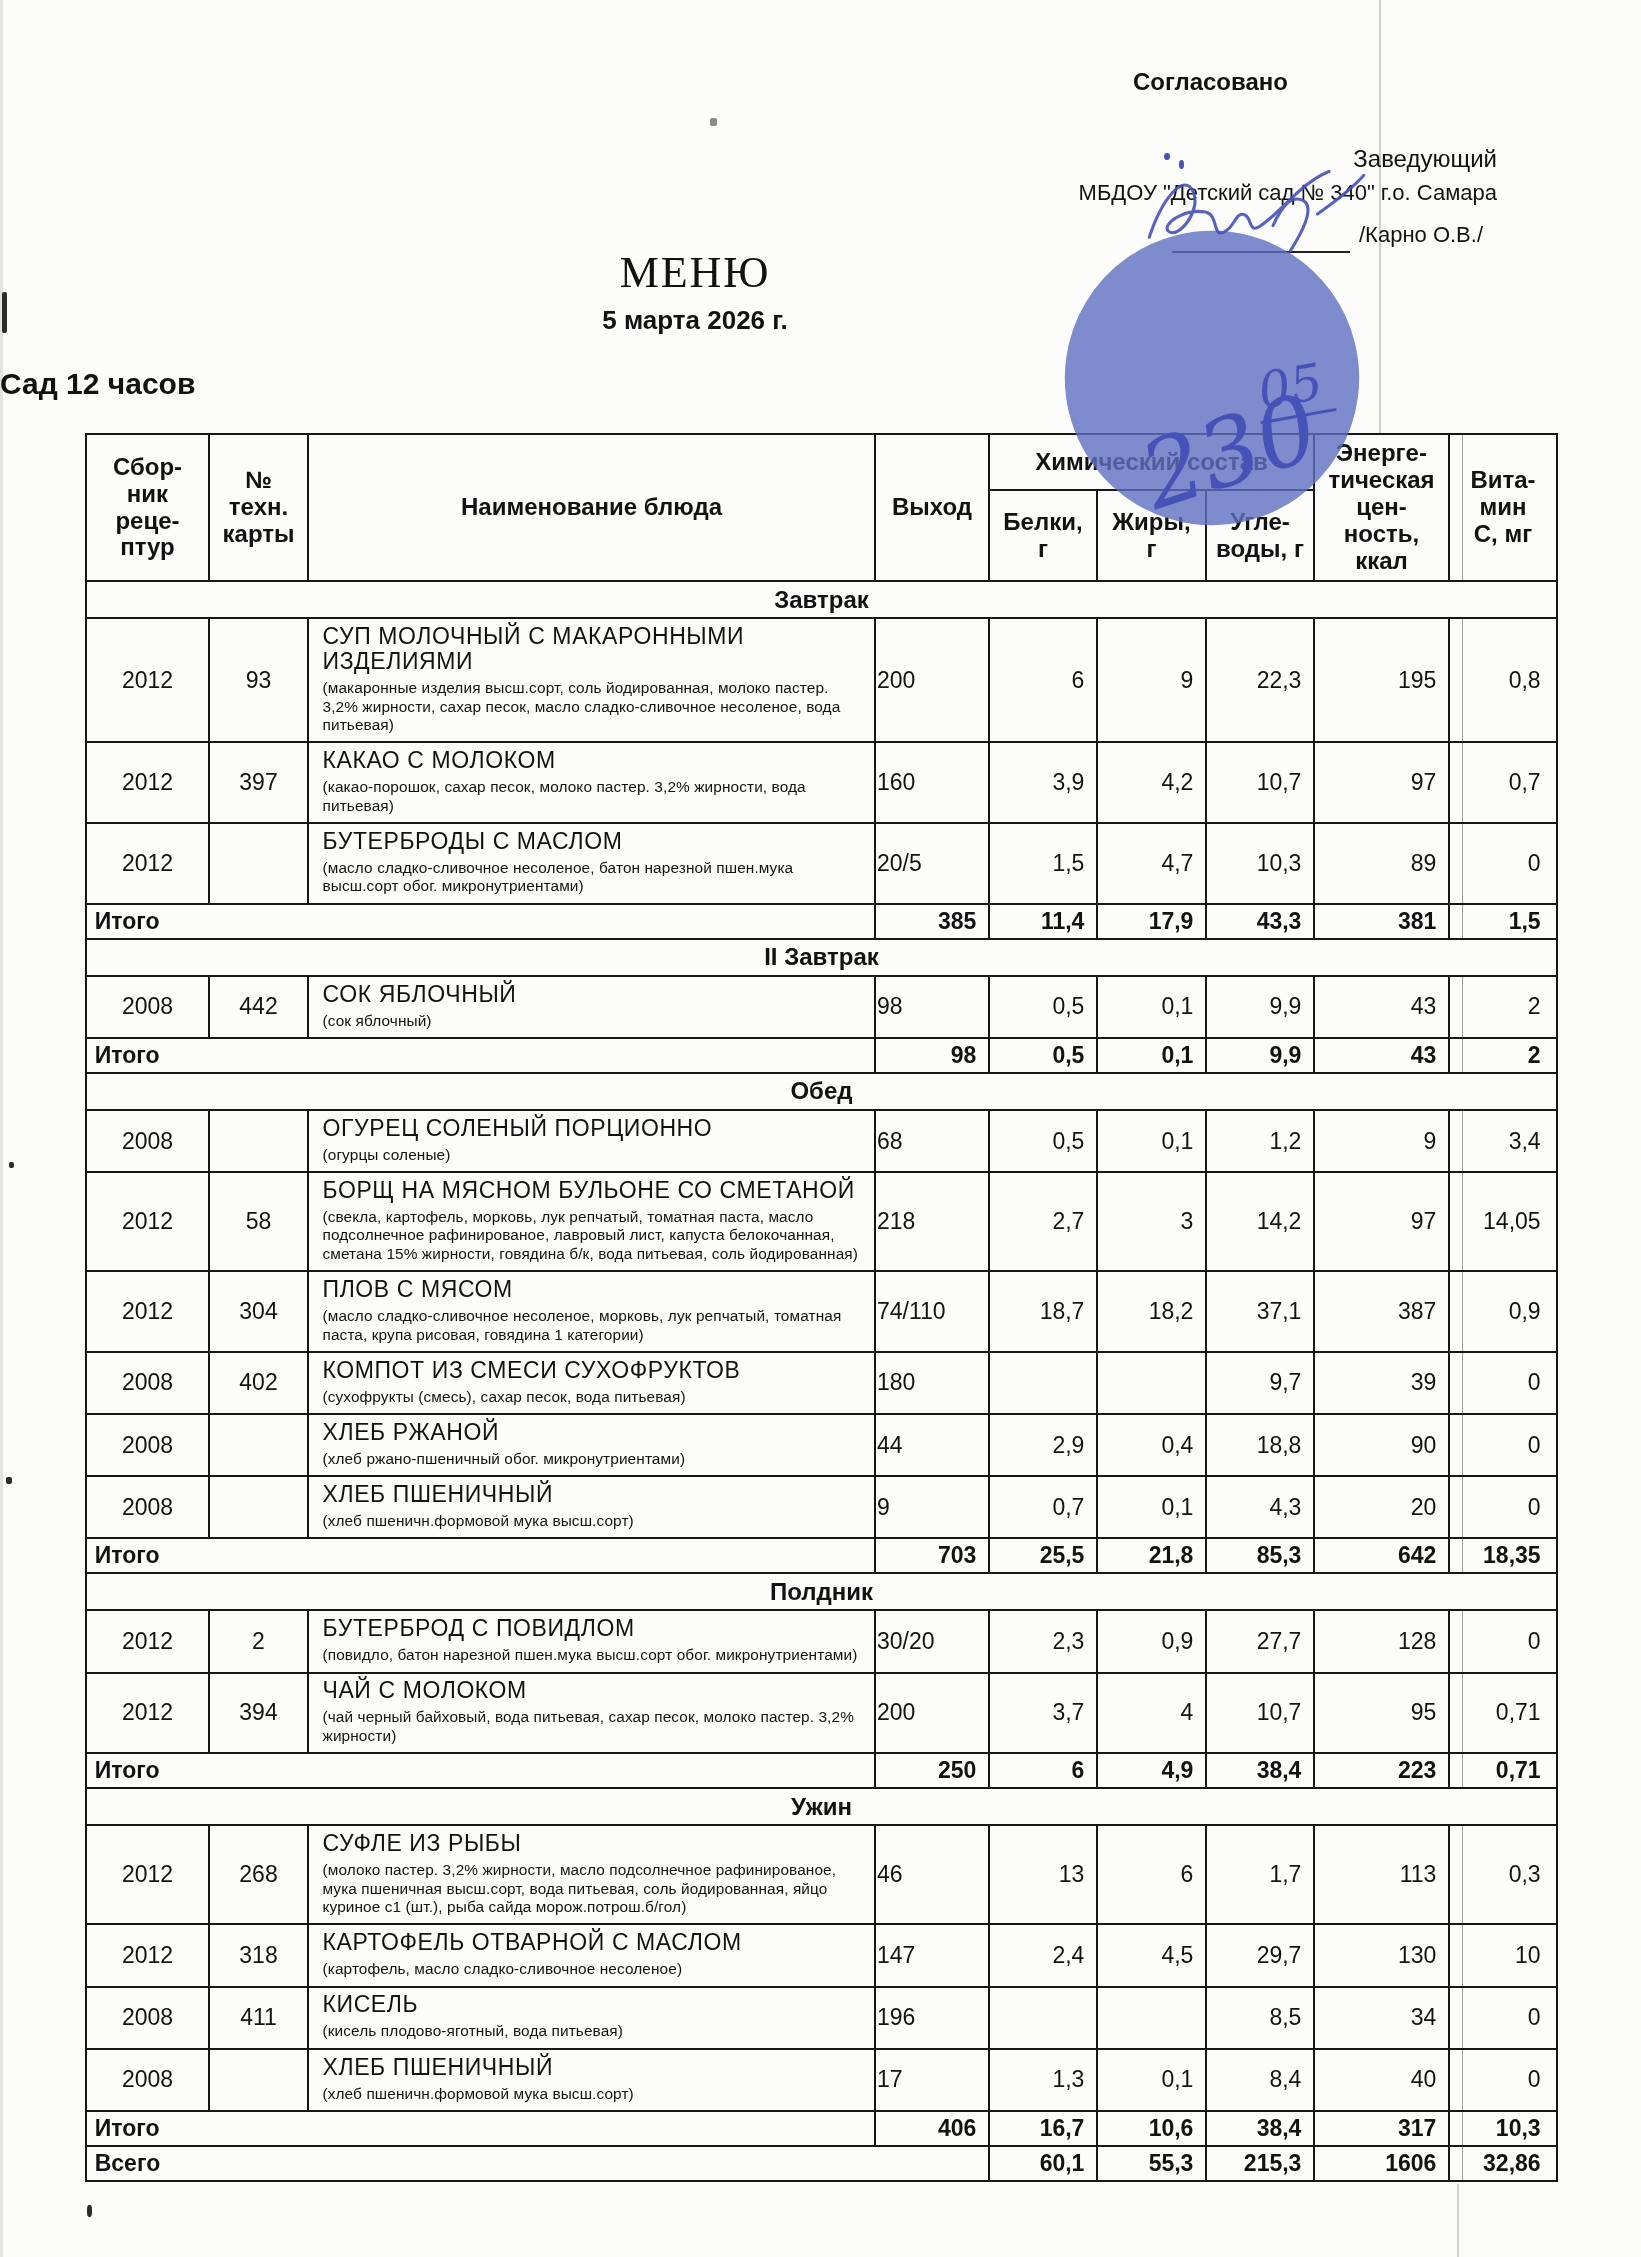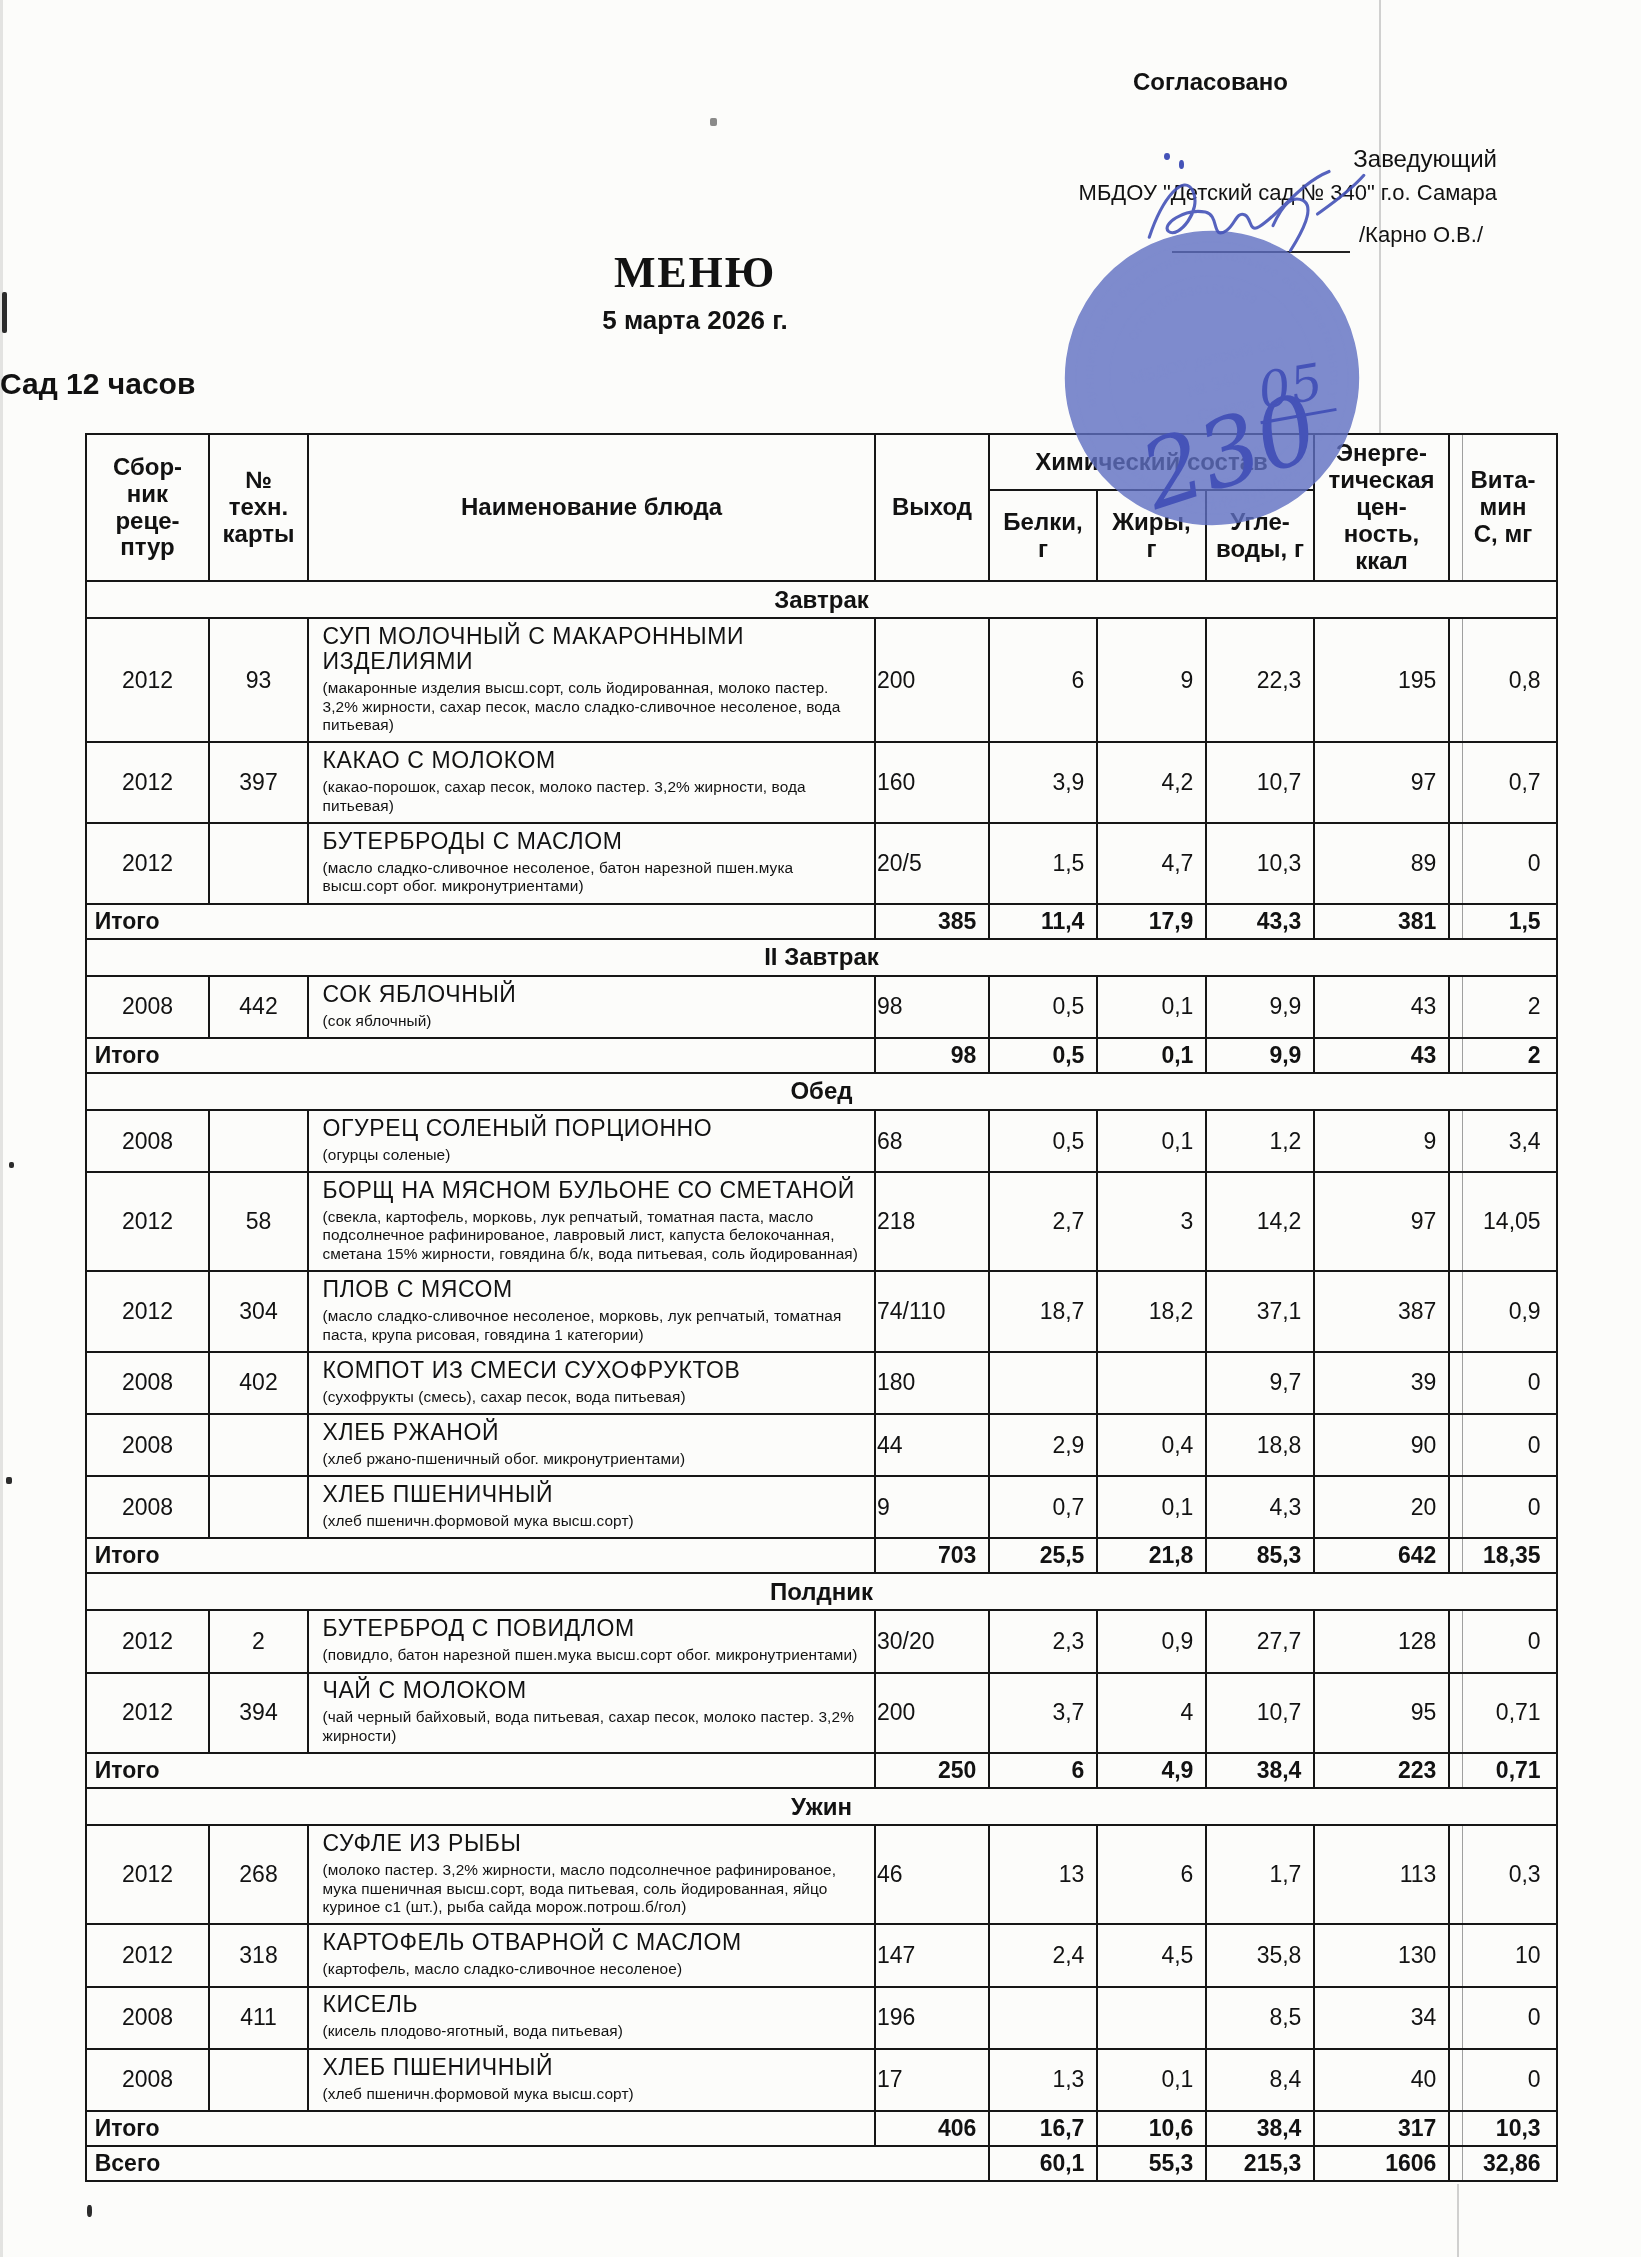--- a/index.html
+++ b/index.html
@@ -9,21 +9,21 @@
   
   .approved{position:absolute;left:1133px;top:68px;font-size:24px;font-weight:700;}
   .approver-title{position:absolute;left:869px;top:145px;width:628px;text-align:right;font-size:24px;}
   .approver-org{position:absolute;left:850px;top:180px;width:647px;text-align:right;font-size:22px;}
   .sig-line{position:absolute;left:1172px;top:226px;width:178px;height:25px;border-bottom:2.9px solid #222;}
   .approver-name{position:absolute;left:1359px;top:222px;font-size:22px;}
   .signature-svg{position:absolute;left:1128px;top:156px;z-index:6;opacity:.9;}
   .pen-dot{position:absolute;border-radius:50%;z-index:6;}
   
   .title{position:absolute;left:0;top:247px;width:1390px;text-align:center;
-         font-family:"Liberation Serif",serif;font-size:44px;font-weight:700;letter-spacing:1.9px;}
+         font-family:"Liberation Serif",serif;font-size:44px;font-weight:400;letter-spacing:1.9px;}
   .date-line{position:absolute;left:0;top:305px;width:1390px;text-align:center;font-size:26px;font-weight:700;}
   .subtitle{position:absolute;left:0;top:367px;width:1390px;text-align:left;font-size:30px;font-weight:700;}
   
   .stamp{position:absolute;left:1046px;top:212px;transform:rotate(-14deg);opacity:.8;z-index:5;}
   .hw{position:absolute;z-index:7;font-family:"DejaVu Serif",serif;font-style:italic;font-weight:400;}
   .hw-big{left:1141px;top:398px;font-size:93px;transform:rotate(-18deg);}
   .hw-small{left:1255px;top:357px;font-size:50px;transform:rotate(-10deg);border-bottom:3.9px solid;padding:0 9.7px 0 3.9px;}
   
   table{position:absolute;left:85px;top:433px;width:1471px;border-collapse:collapse;
         table-layout:fixed;z-index:1;font-size:23px;}
@@ -389,21 +389,21 @@
         <tr class="dish-row">
           <td class="num">2012</td>
           <td class="num">318</td>
           <td class="name-cell">
             <div class="dish-name">КАРТОФЕЛЬ ОТВАРНОЙ С МАСЛОМ</div>
             <div class="dish-ingr">(картофель, масло сладко-сливочное несоленое)</div>
           </td>
           <td class="num out">147</td>
           <td class="num val">2,4</td>
           <td class="num val">4,5</td>
-          <td class="num val">35,8</td>
+          <td class="num val">29,7</td>
           <td class="num val">130</td>
           <td class="num val vitc">10</td>
         </tr>
         <tr class="dish-row">
           <td class="num">2008</td>
           <td class="num">411</td>
           <td class="name-cell">
             <div class="dish-name">КИСЕЛЬ</div>
             <div class="dish-ingr">(кисель плодово-яготный, вода питьевая)</div>
           </td>

